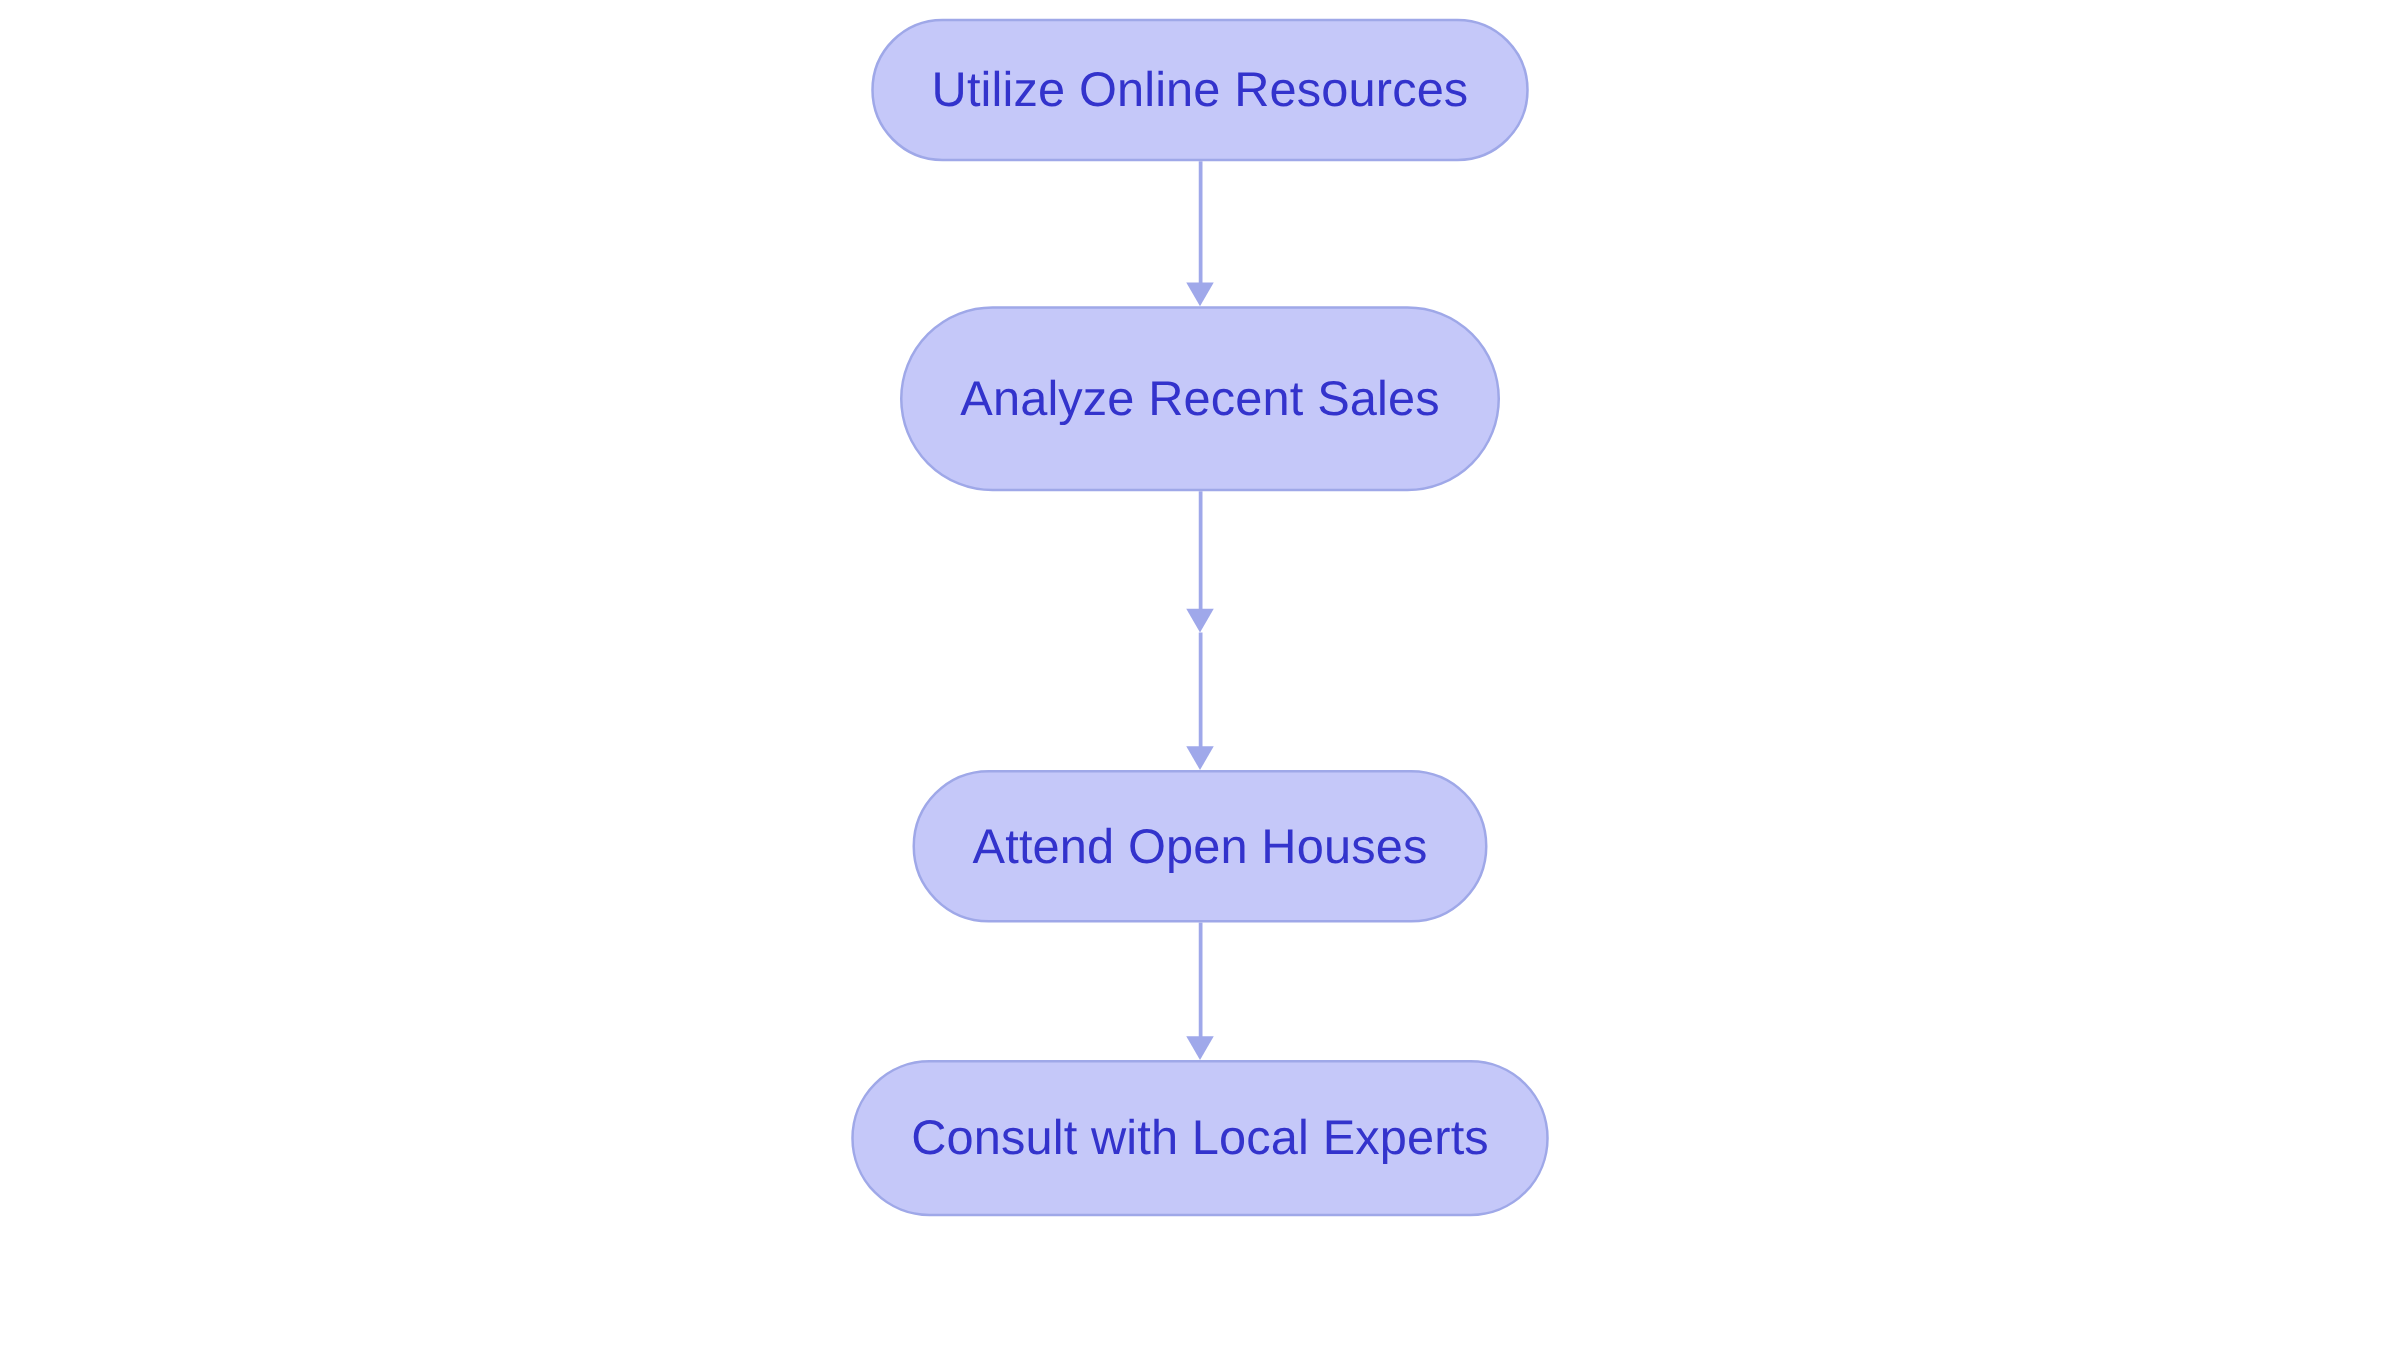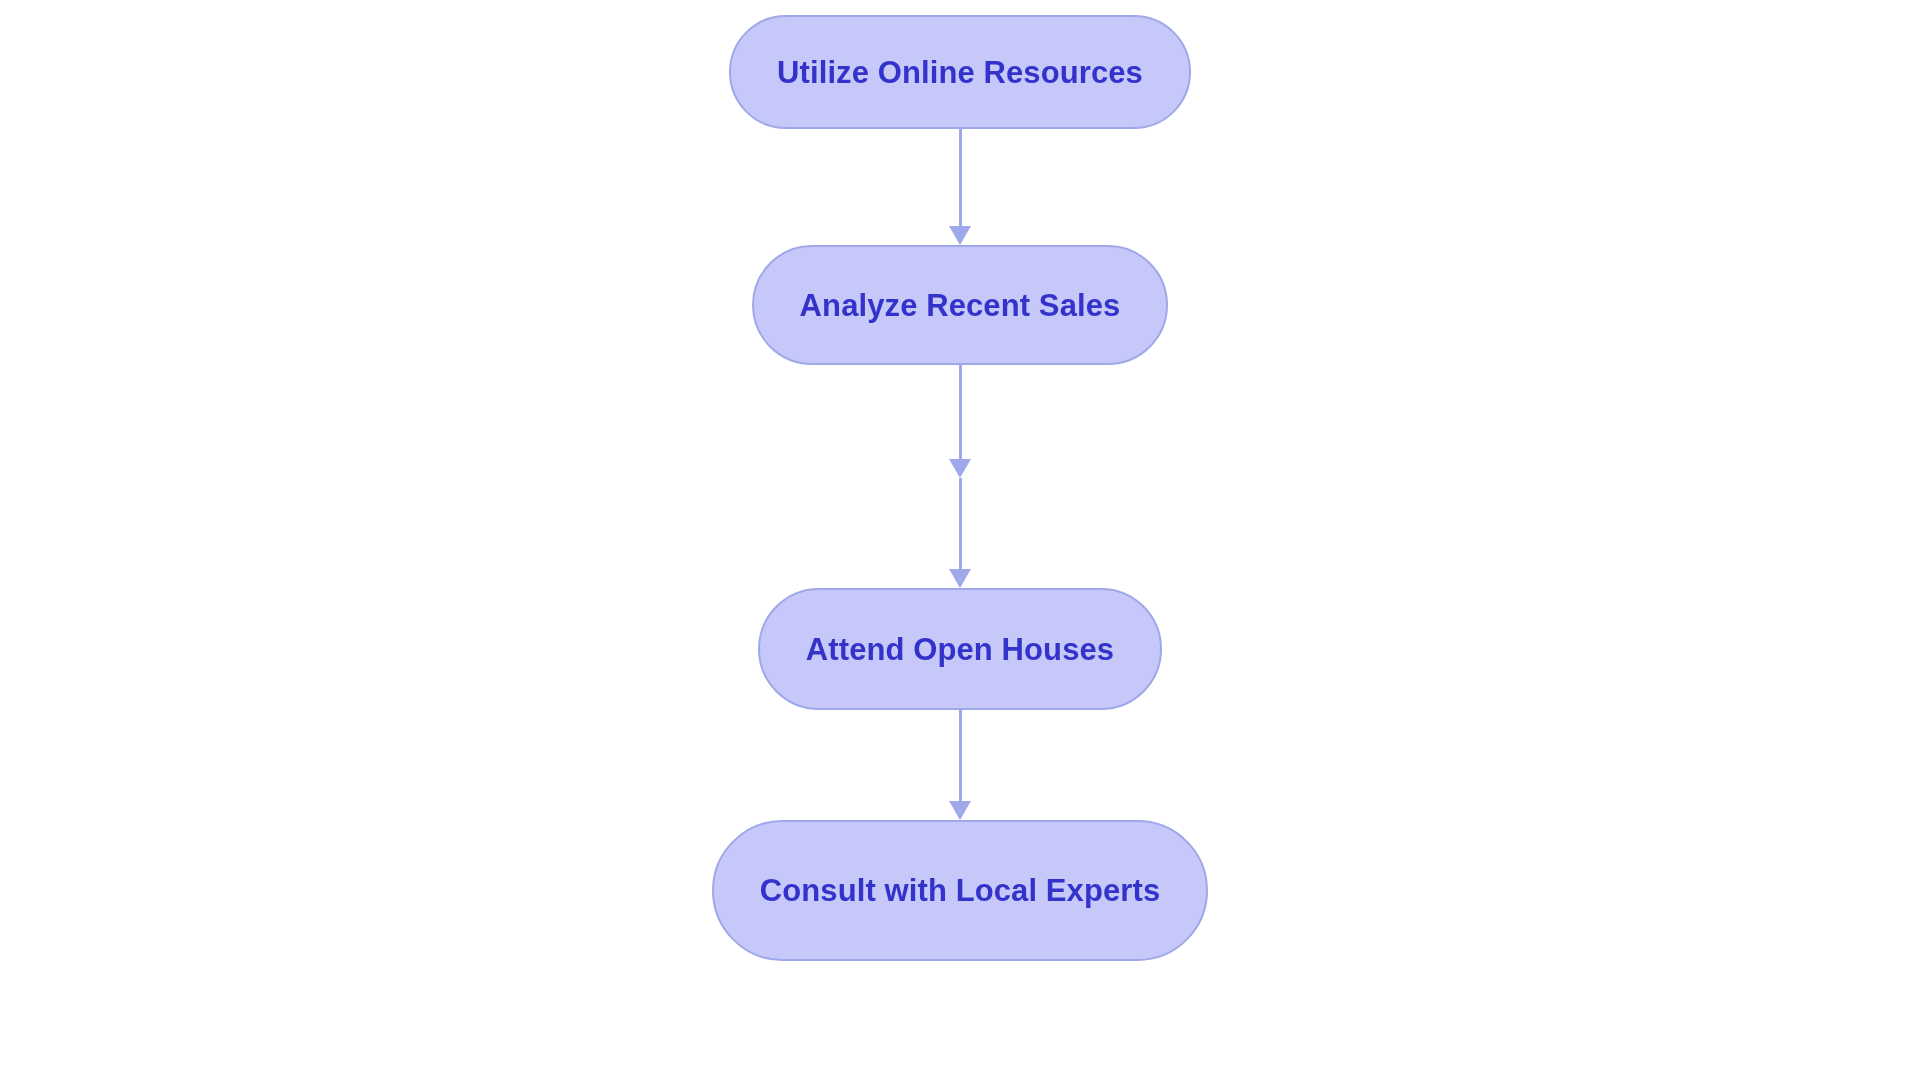--- a/index.html
+++ b/index.html
@@ -49,30 +49,30 @@
     font-weight: 400;
     letter-spacing: 0.1px;
     white-space: nowrap;
     line-height: 1;
     padding: 0 46px;
   }
 
   .flow-node .node-label {
     display: block;
     color: #3333cc;
-    font-size: 31px;
-    font-weight: 700;
+    font-size: 39px;
+    font-weight: 400;
   }
 
   
   .node-1 { height: 114px; min-width: 420px; }
-  .node-2 { height: 120px; min-width: 386px; }
+  .node-2 { height: 148px; min-width: 386px; }
   .node-3 { height: 122px; min-width: 458px; }
   .node-4 { height: 122px; min-width: 374px; }
-  .node-5 { height: 141px; min-width: 458px; }
+  .node-5 { height: 125px; min-width: 458px; }
 
   
   .flow-connector {
     position: relative;
     width: 24px;
     display: flex;
     flex-direction: column;
     align-items: center;
     justify-content: flex-start;
   }

